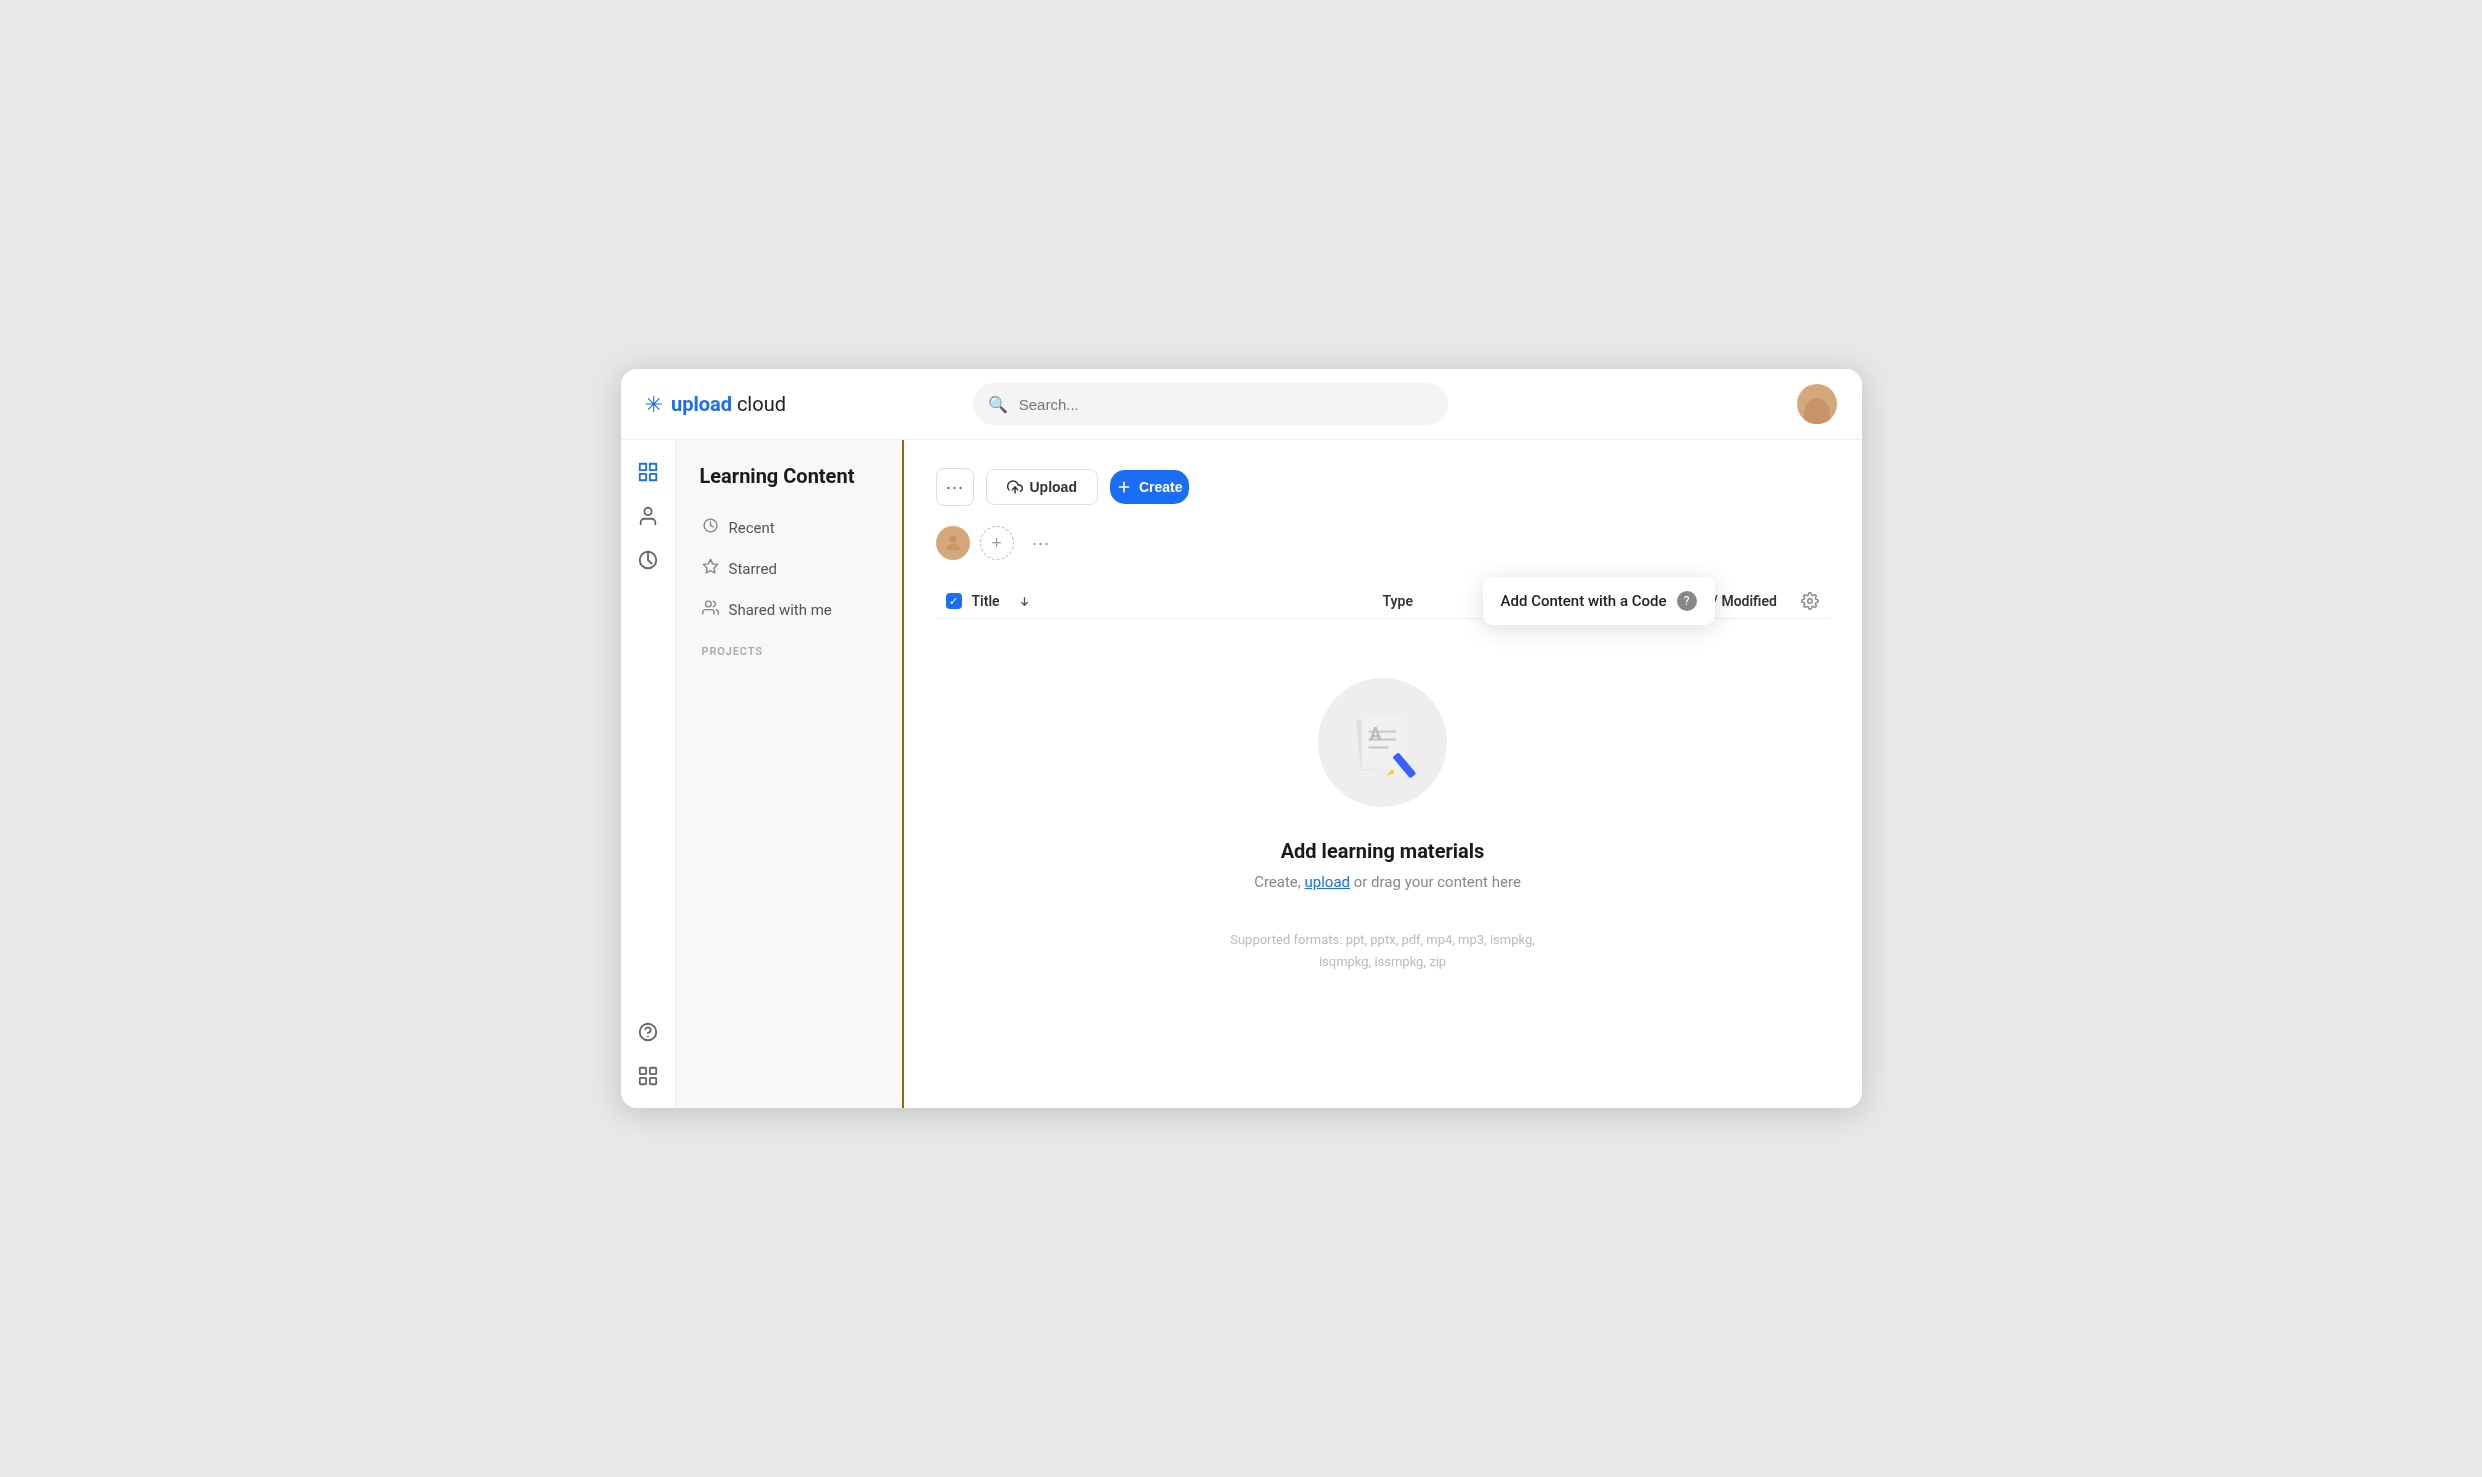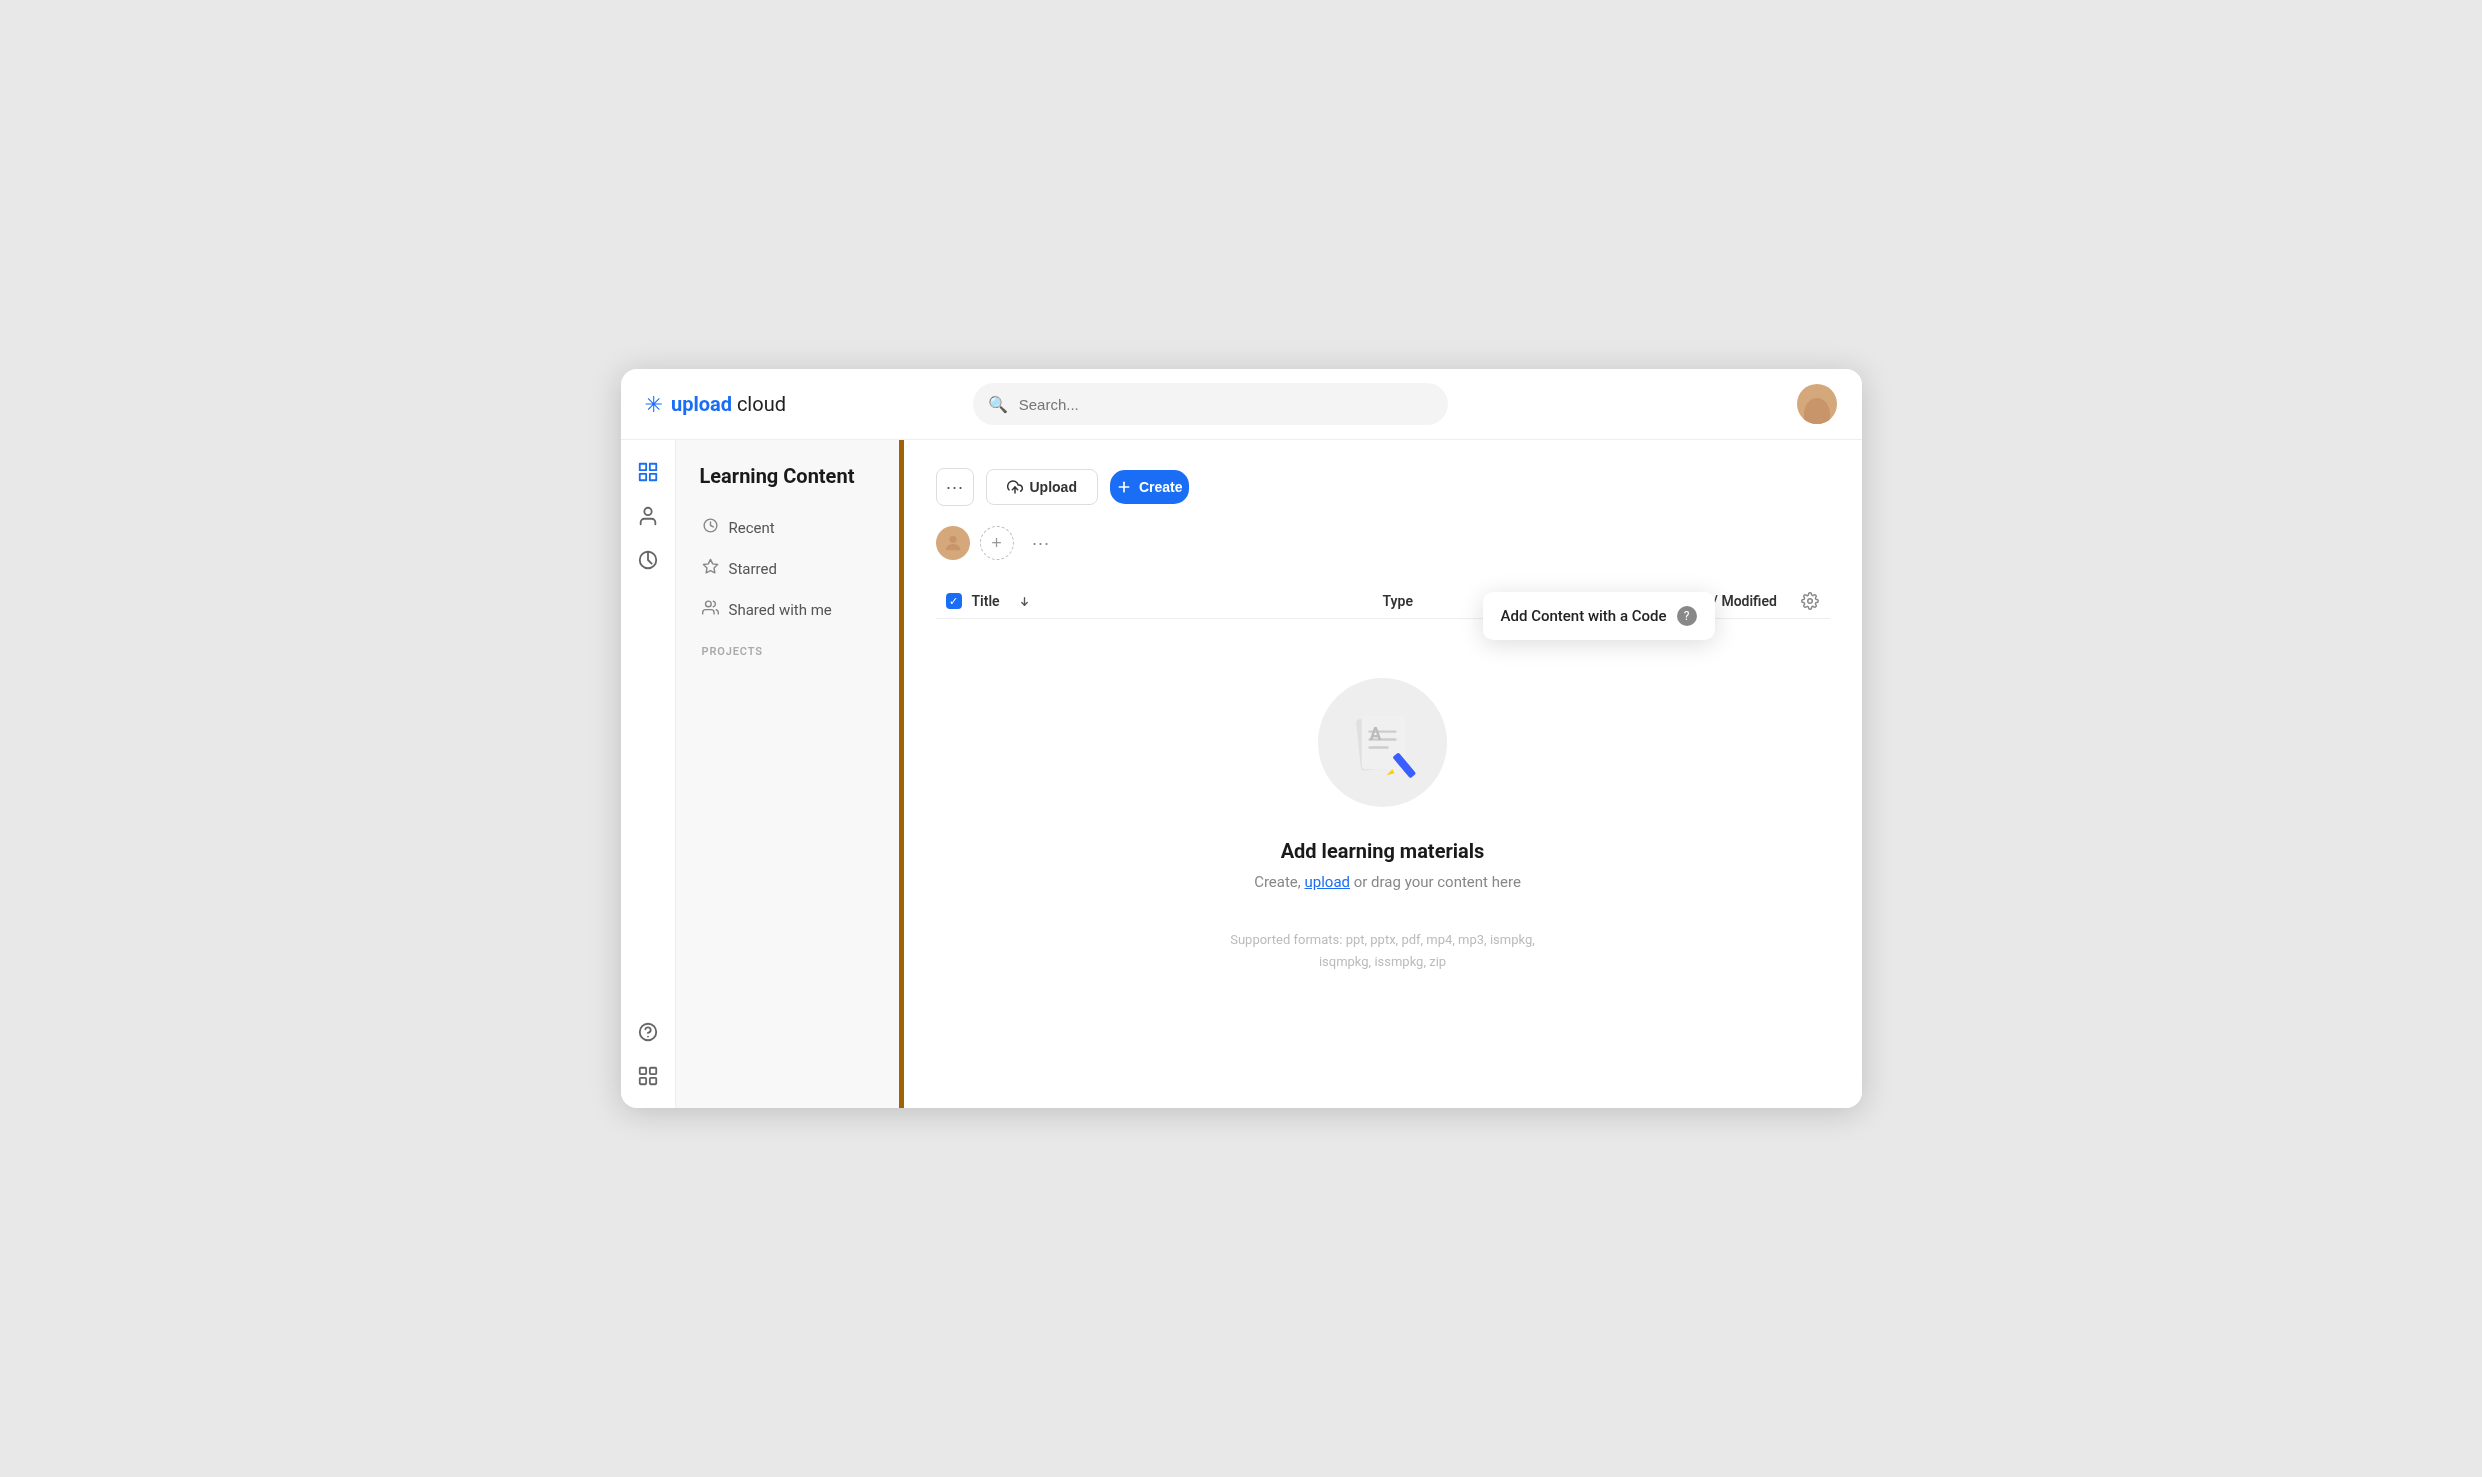--- a/index.html
+++ b/index.html
@@ -143,21 +143,21 @@
       margin-top: auto;
       display: flex;
       flex-direction: column;
       align-items: center;
       gap: 4px;
     }
     
     .nav-sidebar {
       width: 228px;
       background: #f8f8f8;
-      border-right: 5px solid #a16207;
+      border-right: 2px solid #a16207;
       padding: 24px 16px;
       flex-shrink: 0;
       overflow-y: auto;
     }
     .nav-sidebar-title {
       font-size: 20px;
       font-weight: 700;
       color: #1a1a1a;
       margin-bottom: 20px;
       padding-left: 8px;
@@ -283,21 +283,21 @@
       cursor: pointer;
       display: flex;
       align-items: center;
       justify-content: center;
       color: #888;
       font-size: 18px;
     }
     
     .dropdown-popup {
       position: absolute;
-      top: 152px;
+      top: 137px;
       right: 147px;
       background: #fff;
       border-radius: 10px;
       box-shadow: 0 4px 24px rgba(0,0,0,0.14);
       padding: 14px 18px;
       display: flex;
       align-items: center;
       gap: 10px;
       z-index: 100;
       min-width: 218px;

